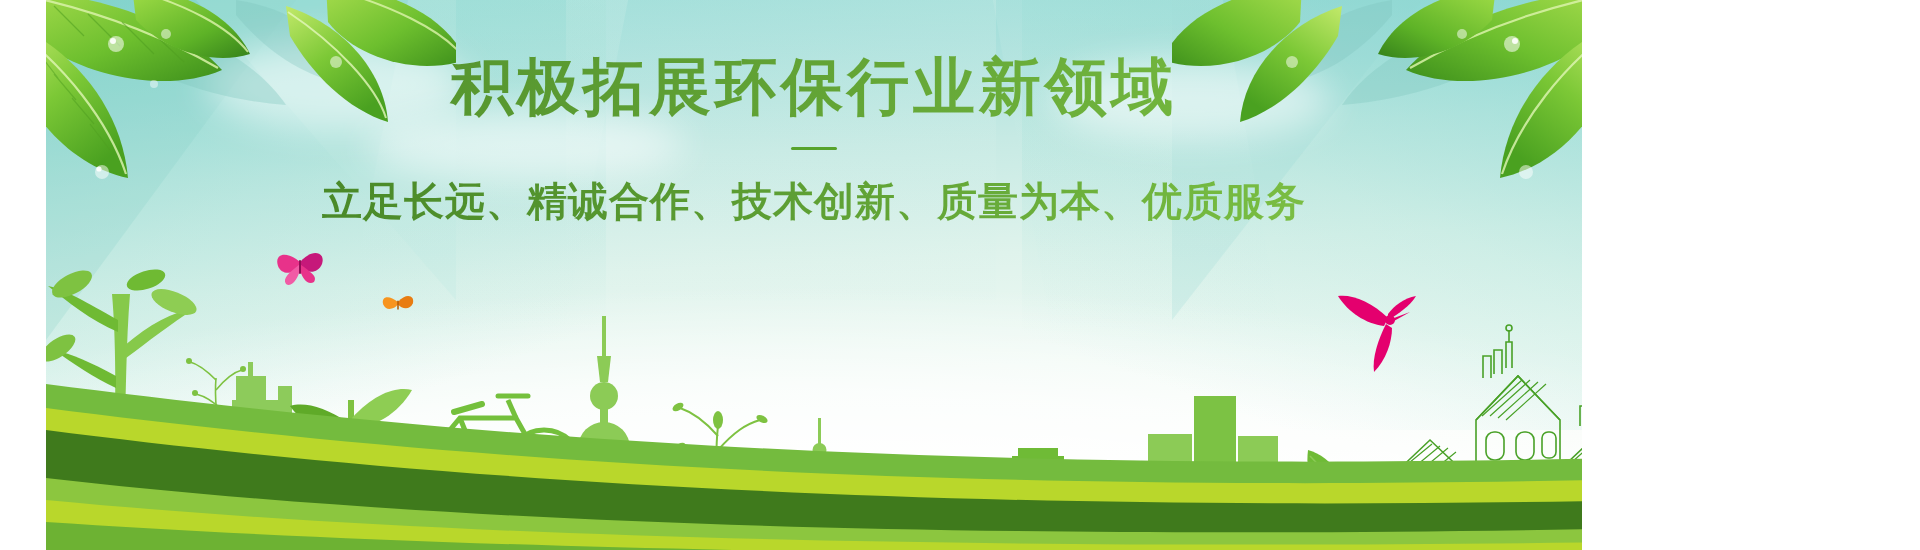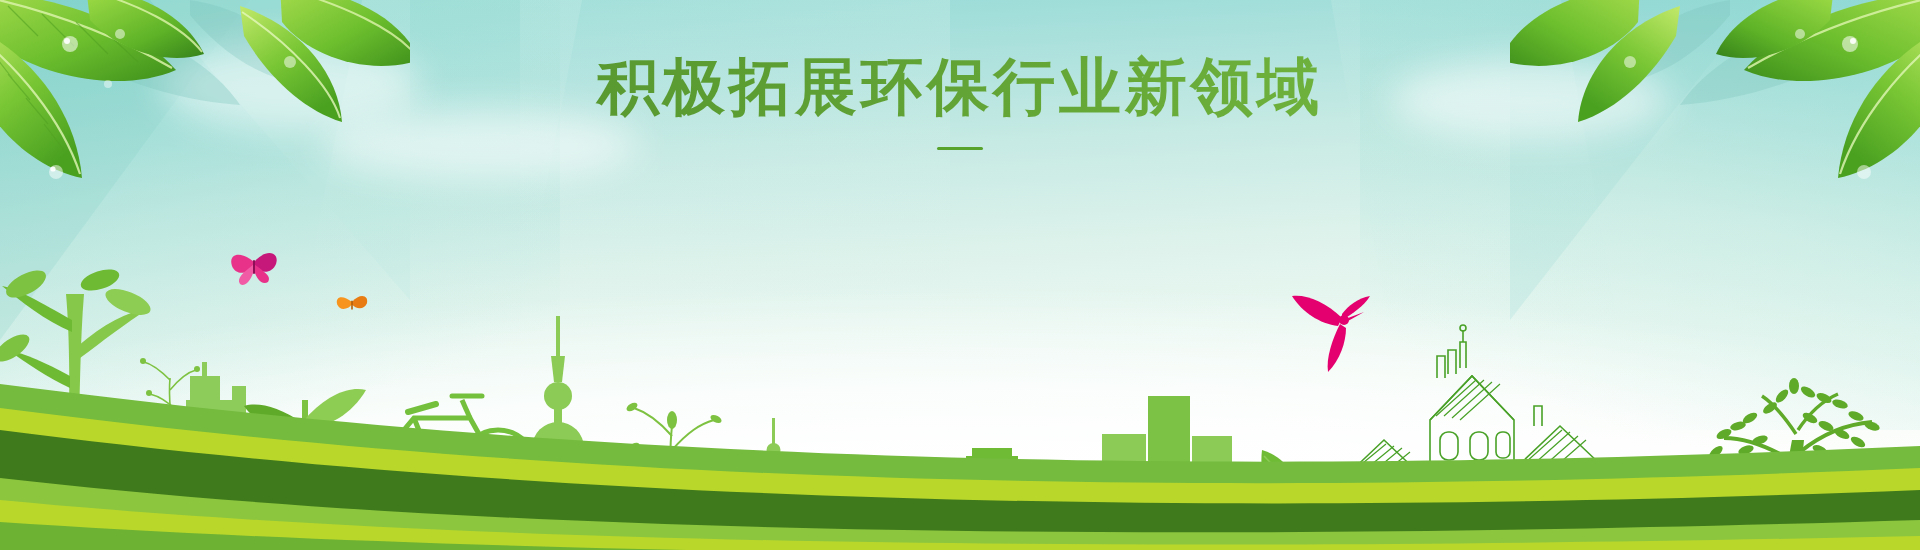--- a/index.html
+++ b/index.html
@@ -1,22 +1,23 @@
 <!DOCTYPE html>
 <html><head>
 <meta charset="utf-8">
 <style>
   html,body{margin:0;padding:0;background:#fff;}
   body{font-family:"Liberation Sans",sans-serif;}
 
   #banner{
     position:relative;
-    width:1920px;height:550px;
+    width:1536px;height:550px;
     overflow:hidden;
     background:#000000;
+    margin-left:46px;
   }
 
   
   .sky{
     position:absolute;inset:0;
     background:
       radial-gradient(120% 90% at 50% 115%, #ffffff 0%, #ffffff 30%, rgba(255,255,255,0.75) 48%, rgba(255,255,255,0) 70%),
       linear-gradient(177deg,#8fd9d4 0%, #a9e0dc 14%, #c7eae4 30%, #dff3ec 48%, #eef9f3 66%, #f8fcf8 82%, #ffffff 96%);
   }
   .sky-left-tint{
@@ -171,20 +172,21 @@
         <circle cx="77" cy="41" r="3" fill="#fff" opacity=".9"></circle>
       <circle cx="130" cy="34" r="5" fill="#ffffff" opacity=".5"></circle>
       <circle cx="66" cy="172" r="7" fill="#ffffff" opacity=".5"></circle>
       <circle cx="300" cy="62" r="6" fill="#ffffff" opacity=".5"></circle>
     </svg>
   </div>
 
   <div class="text-wrap">
     <h1 class="headline">积极拓展环保行业新领域</h1>
     <div class="divider"></div>
+    <div class="tagline">立足长远、精诚合作、技术创新、质量为本、优质服务</div>
   </div>
 
   <div class="scenery">
     <svg width="1920" height="300" viewBox="0 0 1920 300">
       <defs>
         <linearGradient id="cg" x1="0" y1="0" x2="0" y2="1">
           <stop offset="0%" stop-color="#8ecb5a"></stop>
             <stop offset="100%" stop-color="#6cb936"></stop>
         </linearGradient>
         <linearGradient id="cg2" x1="0" y1="0" x2="0" y2="1">

